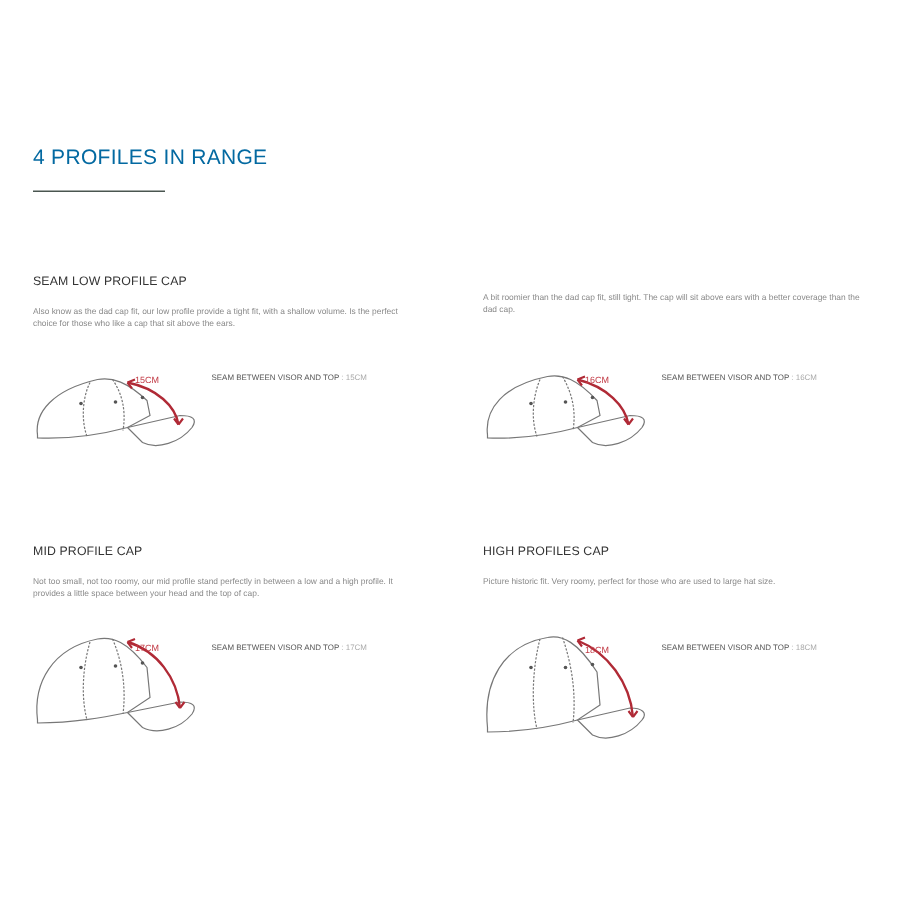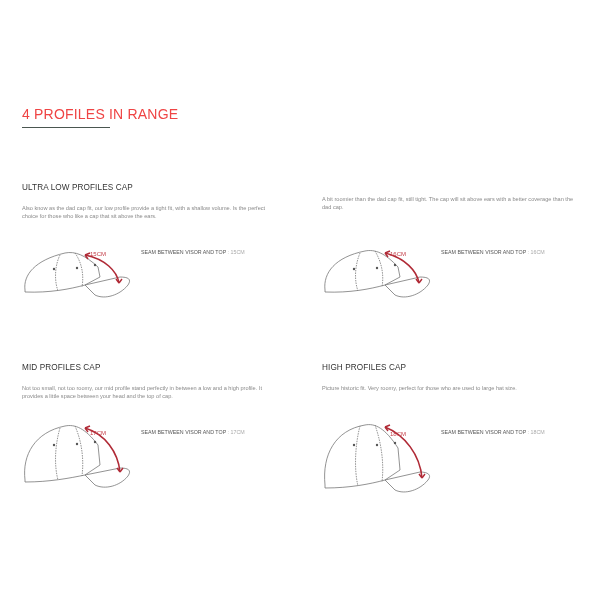--- a/index.html
+++ b/index.html
@@ -1,34 +1,34 @@
 <!DOCTYPE html>
 <html><head>
 <meta charset="utf-8">
 <style>
   html, body { margin:0; padding:0; background:#ffffff; }
   body { width:600px; height:600px; position:relative; overflow:hidden; font-family:"Liberation Sans", sans-serif; }
-  .page-title { position:absolute; left:22px; top:106px; font-size:14px; color:#ef4444; letter-spacing:0.2px; }
+  .page-title { position:absolute; left:22px; top:96px; font-size:14px; color:#0369a1; letter-spacing:0.2px; }
   .title-underline { position:absolute; left:22px; top:127px; width:88px; height:1px; background:#4a5650; }
   .section { position:absolute; width:260px; }
   .sec-title { font-size:8.2px; color:#333; letter-spacing:0.1px; margin:0; }
   .sec-desc { font-size:5.6px; color:#8a8a8a; line-height:8px; margin-top:12px; }
   .seam { position:absolute; font-size:5.3px; color:#555; white-space:nowrap; }
   .seam .val { color:#aaa; }
   .cap { position:absolute; }
   .cap-label { position:absolute; font-size:6px; color:#c23a45; }
 </style>
 </head>
 <body>
 
 <div class="page-title">4 PROFILES IN RANGE</div>
 <div class="title-underline"></div>
 
 <div class="section" style="left:22px;top:183px;">
-  <div class="sec-title">ULTRA LOW PROFILES CAP</div>
+  <div class="sec-title">SEAM LOW PROFILE CAP</div>
   <div class="sec-desc">Also know as the dad cap fit, our low profile provide a tight fit, with a shallow volume. Is the perfect choice for those who like a cap that sit above the ears.</div>
 </div>
 <svg class="cap" style="left:20px;top:245px;" width="115" height="60" viewBox="0 0 115 60">
   <g fill="none" stroke="#777" stroke-width="0.8">
     <path d="M5 45 C3 30, 15 15, 45 8 C55 6, 65 10, 78 22 L80 32 L65 40 C50 44, 30 48, 5 47 Z"></path>
     <path d="M65 40 L100 32 C108 32, 112 34, 108 40 C100 50, 85 55, 75 50 Z"></path>
     <path d="M40 10 C35 20, 34 35, 38 46" stroke-dasharray="1.5,1"></path>
     <path d="M55 8 C62 18, 64 30, 62 42" stroke-dasharray="1.5,1"></path>
   </g>
   <circle cx="34" cy="24" r="1.2" fill="#555"></circle>
@@ -61,21 +61,21 @@
   <path d="M65 8 L70 6 M65 8 L68 12" stroke="#b02a36" stroke-width="1.4" fill="none"></path>
   <path d="M99 38 L96 34 M99 38 L102 34" stroke="#b02a36" stroke-width="1.4" fill="none"></path>
 </svg>
 <div class="cap-label" style="left:390px;top:251px;">16CM</div>
 <div class="seam" style="left:441px;top:249px;">
   <span>SEAM BETWEEN VISOR AND TOP</span>
   <span class="val">: 16CM</span>
 </div>
 
 <div class="section" style="left:22px;top:363px;">
-  <div class="sec-title">MID PROFILES CAP</div>
+  <div class="sec-title">MID PROFILE CAP</div>
   <div class="sec-desc">Not too small, not too roomy, our mid profile stand perfectly in between a low and a high profile. It provides a little space between your head and the top of cap.</div>
 </div>
 <svg class="cap" style="left:20px;top:420px;" width="115" height="75" viewBox="0 0 115 75">
   <g fill="none" stroke="#777" stroke-width="0.8">
     <path d="M5 60 C2 35, 15 12, 45 6 C55 4, 65 8, 78 25 L80 45 L65 55 C50 58, 30 62, 5 62 Z"></path>
     <path d="M65 55 L100 48 C108 48, 112 50, 108 56 C100 66, 85 70, 75 65 Z"></path>
     <path d="M40 8 C35 25, 34 45, 38 60" stroke-dasharray="1.5,1"></path>
     <path d="M55 6 C62 22, 64 40, 62 56" stroke-dasharray="1.5,1"></path>
   </g>
   <circle cx="34" cy="25" r="1.2" fill="#555"></circle>

